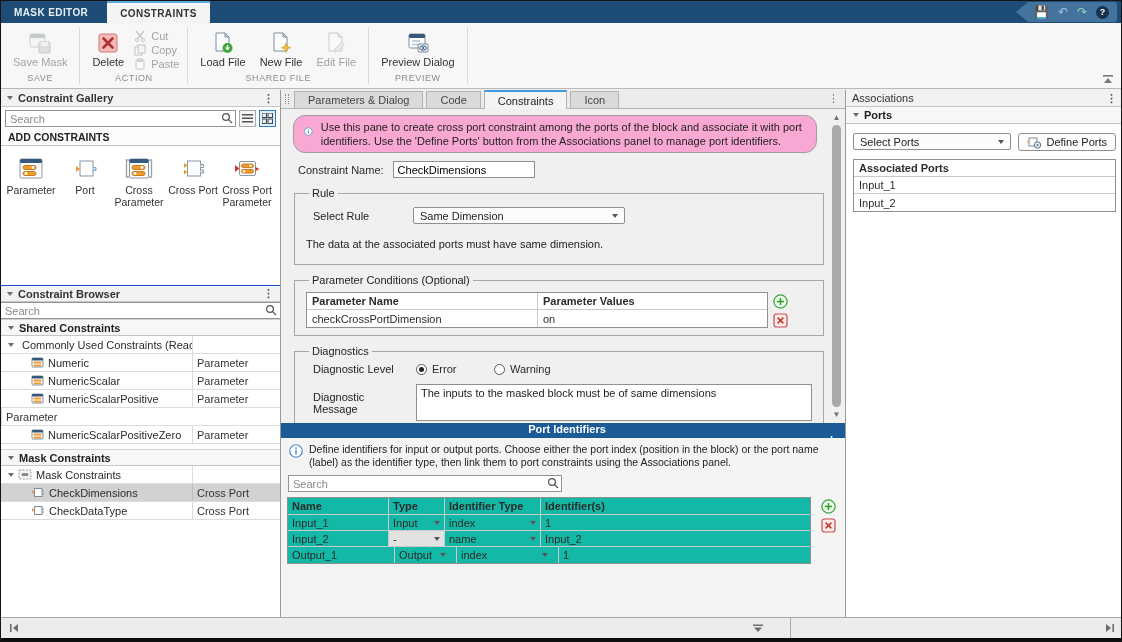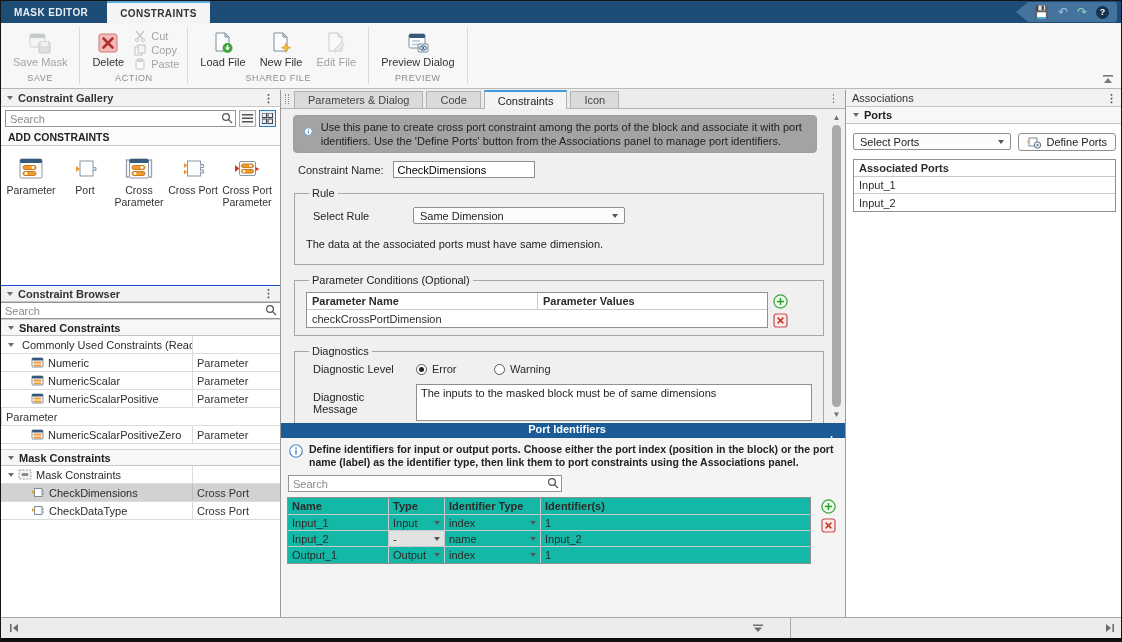--- a/index.html
+++ b/index.html
@@ -68,21 +68,21 @@
   .drag-handle { width:4px; height:10px; border-left:1px dotted #8e8e8e; border-right:1px dotted #8e8e8e; margin:0 5px 4px 2px; }
   .doc-tab { height:17px; display:flex; align-items:center; padding:0 13px; background:#dadada; border:1px solid #b3b3b3; border-bottom:none; margin-right:3px; color:#444; cursor:default; }
   .doc-tab.active { background:#f4f4f4; border-top:2px solid #3f9bdc; height:19px; margin-bottom:-1px; color:#222; }
   .doc-kebab { position:absolute; right:6px; top:3px; }
 
   .scroll-content { height:314px; min-height:314px; position:relative; background:#f0f0f0; overflow:hidden; }
   .vscrollbar { position:absolute; top:2px; bottom:2px; right:2px; width:13px; background:#f0f0f0; display:flex; flex-direction:column; align-items:center; }
   .vs-btn { height:13px; display:flex; align-items:center; justify-content:center; width:100%; color:#6e6e6e; font-size:8px; }
   .vs-thumb { flex:1; width:9px; background:#a9a9a9; border-radius:5px; margin:1px 0; }
 
-  .info-box { margin:6px 22px 0 12px; min-height:34px; background:#a3a3a3; border:1px solid #9f9f9f; border-radius:4px; display:flex; gap:8px; padding:4px 10px; align-items:flex-start; }
+  .info-box { margin:6px 22px 0 12px; min-height:34px; background:#f9a8d4; border:1px solid #9f9f9f; border-radius:12px; display:flex; gap:8px; padding:4px 10px; align-items:flex-start; }
   .info-box .txt { line-height:13.5px; color:#222; padding-top:1px; }
   .name-row { display:flex; align-items:center; margin:8px 0 0 17px; gap:9px; }
   .name-row input { width:142px; height:17px; border:1px solid #8f8f8f; font-family:"Liberation Sans",sans-serif; font-size:11px; padding:0 4px; background:#fff; }
 
   fieldset { border:1px solid #a6a6a6; margin:9px 21px 0 13px; padding:4px 9px 7px 9px; background:#f0f0f0; }
   legend { font-size:11px; color:#222; padding:0 3px; margin-left:5px; }
   .field-row { display:flex; align-items:center; gap:8px; }
   .flabel { width:92px; color:#222; }
   .select { height:17px; border:1px solid #8f8f8f; border-radius:2px; background:#fcfcfc; display:flex; align-items:center; padding:0 6px; gap:6px; color:#222; cursor:default; }
   .select .caret { margin-left:auto; }
@@ -100,27 +100,27 @@
 
   .radio { width:11px; height:11px; border:1px solid #5a5a5a; border-radius:50%; background:#fff; display:inline-block; }
   .radio.sel::after { content:""; display:block; width:5px; height:5px; border-radius:50%; background:#222; margin:2px; }
   .radio-opt { display:flex; align-items:center; gap:5px; width:70px; }
   .diag-msg-row { display:flex; margin-top:9px; gap:8px; }
   .diag-msg-row textarea { flex:1; height:37px; resize:none; border:1px solid #8f8f8f; font-family:"Liberation Sans",sans-serif; font-size:11px; padding:2px 4px; background:#fff; color:#222; margin-right:2px; }
 
   .pid-header { height:15px; min-height:15px; background:#1b5b97; color:#fff; display:flex; align-items:center; padding:0 8px 0 16px; font-weight:bold;flex-direction:column; }
   .pid-header .kebab { color:#fff; }
   .pid-body { flex:1; background:#f4f4f4; padding:4px 8px 0 6px; }
-  .pid-info { display:flex; gap:6px; align-items:flex-start; padding:1px 2px 4px 2px;font-weight:bold; }
+  .pid-info { display:flex; gap:6px; align-items:flex-start; padding:1px 2px 4px 2px; }
   .pid-info .txt { line-height:13px; color:#222; font-size:10.5px; }
   .pid-search { width:274px; margin:2px 0 5px 1px; }
   .pid-table-wrap { display:flex; gap:6px; }
   .pid-table { border:1px solid #8f8f8f; background:#14b8a6; width:524px; }
   .pt-row { display:grid; grid-template-columns:100px 56px 96px 1fr; height:16px; border-bottom:1px solid #c9c9c9; }
-  .pt-row:last-child { border-bottom:none; }
+  .pt-row:last-child { border-bottom:none;gap:6px; }
   .pt-cell { padding:0 4px; display:flex; align-items:center; gap:4px; overflow:hidden; white-space:nowrap; height:100%; }
   .pt-cell + .pt-cell { border-left:1px solid #c9c9c9; }
   .pt-head { font-weight:bold; height:17px; }
   .pt-cell .caret { margin-left:auto; }
   .pt-cell.dim { background:#e2e2e2; }
 
   .icon-btn { width:16px; height:16px; display:flex; align-items:center; justify-content:center; }
 
   
   .ports-controls { display:flex; gap:7px; margin:9px 7px 0 7px; }
@@ -521,20 +521,21 @@
         <fieldset>
           <legend>Parameter Conditions (Optional)</legend>
           <div class="cond-wrap">
             <div class="mini-table" style="max-width:462px; margin-left:2px;">
               <div class="mt-row mt-head">
                 <div class="mt-cell">Parameter Name</div>
                 <div class="mt-cell">Parameter Values</div>
               </div>
               <div class="mt-row">
                 <div class="mt-cell">checkCrossPortDimension</div>
+                <div class="mt-cell">on</div>
               </div>
             </div>
             <div class="btn-col">
               <div class="icon-btn">
                 <svg width="15" height="15" viewBox="0 0 15 15">
                     <circle cx="7.5" cy="7.5" r="6.6" fill="#eefaee" stroke="#3aa23a" stroke-width="1.2"></circle>
                     <path d="M7.5 4 v7 M4 7.5 h7" stroke="#2e9e2e" stroke-width="1.5"></path>
                   </svg>
               </div>
               <div class="icon-btn">

